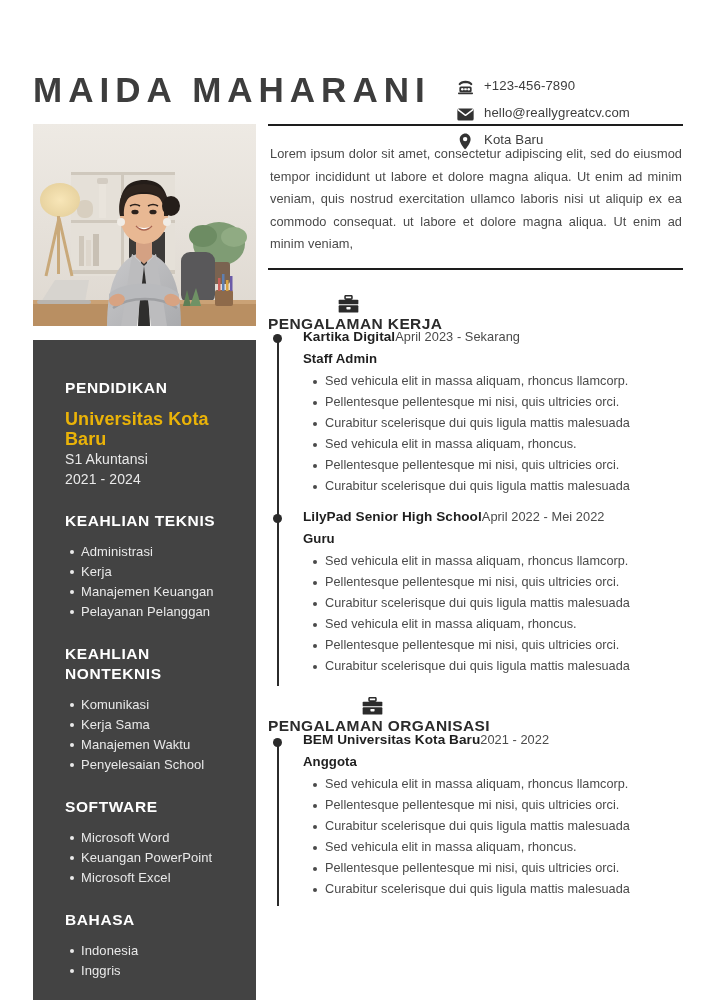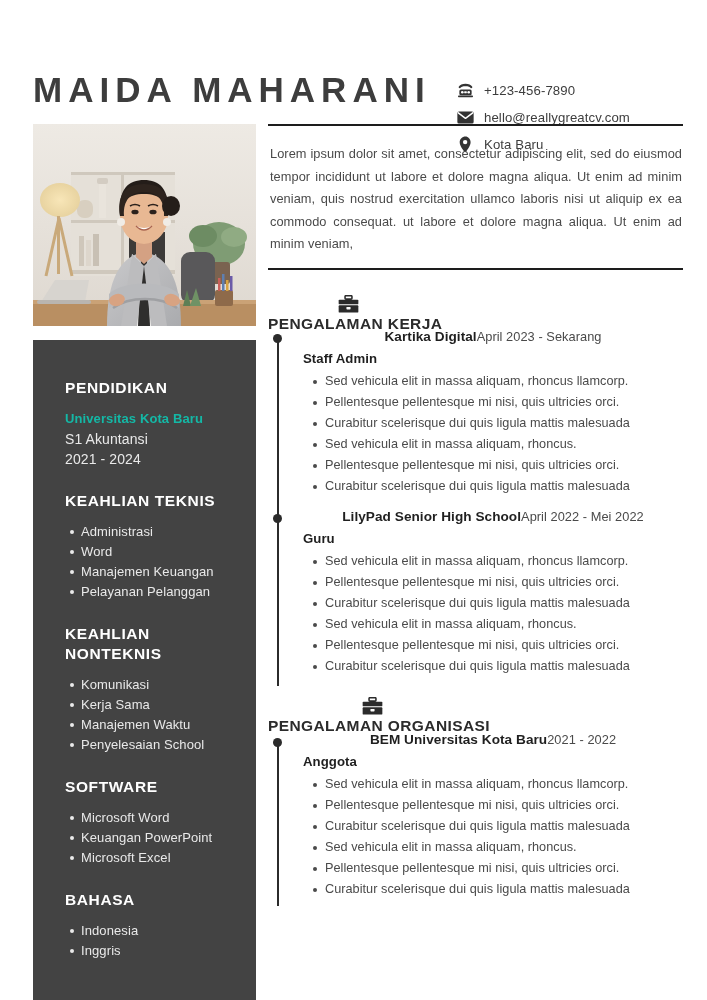--- a/index.html
+++ b/index.html
@@ -38,21 +38,21 @@
     line-height: 44px;
   }
   .contact-block {
     position: absolute;
     left: 422px;
     top: 10px;
     width: 240px;
   }
   .contact-row {
     display: flex;
-    align-items: center;
+    align-items: flex-start;
     height: 24px;
     margin-bottom: 3px;
   }
   .contact-icon {
     width: 20px;
     height: 18px;
     flex: 0 0 20px;
     display: flex;
     align-items: center;
     justify-content: center;
@@ -96,23 +96,23 @@
   .sb-heading {
     font-size: 15.5px;
     font-weight: 700;
     letter-spacing: 0.6px;
     color: #ffffff;
     margin: 0 0 11px 0;
     line-height: 20px;
   }
   .sb-heading.spaced { margin-top: 22px; }
   .sb-strong {
-    font-size: 13px;
+    font-size: 18px;
     font-weight: 700;
-    color: #14b8a6;
+    color: #eab308;
     line-height: 20px;
     letter-spacing: 0.1px;
   }
   .sb-line {
     font-size: 14px;
     font-weight: 400;
     color: #e9e9e9;
     line-height: 20px;
     letter-spacing: 0.1px;
   }
@@ -213,21 +213,21 @@
   }
 
   .entry {
     position: absolute;
     left: 35px;
     width: 380px;
   }
   .entry-top {
     display: flex;
     align-items: baseline;
-    justify-content: center;
+    justify-content: flex-start;
     height: 19px;
   }
   .entry-org {
     font-size: 13.6px;
     font-weight: 700;
     color: #1f1f1f;
     letter-spacing: 0.05px;
     white-space: nowrap;
   }
   .entry-date {
@@ -411,21 +411,21 @@
   <div class="sb-inner">
 
     <div class="sb-heading">PENDIDIKAN</div>
     <div class="sb-strong">Universitas Kota Baru</div>
     <div class="sb-line">S1 Akuntansi</div>
     <div class="sb-line">2021 - 2024</div>
 
     <div class="sb-heading spaced">KEAHLIAN TEKNIS</div>
     <ul class="sb-list">
       <li>Administrasi</li>
-      <li>Word</li>
+      <li>Kerja</li>
       <li>Manajemen Keuangan</li>
       <li>Pelayanan Pelanggan</li>
     </ul>
 
     <div class="sb-heading spaced">KEAHLIAN NONTEKNIS</div>
     <ul class="sb-list">
       <li>Komunikasi</li>
       <li>Kerja Sama</li>
       <li>Manajemen Waktu</li>
       <li>Penyelesaian School</li>

